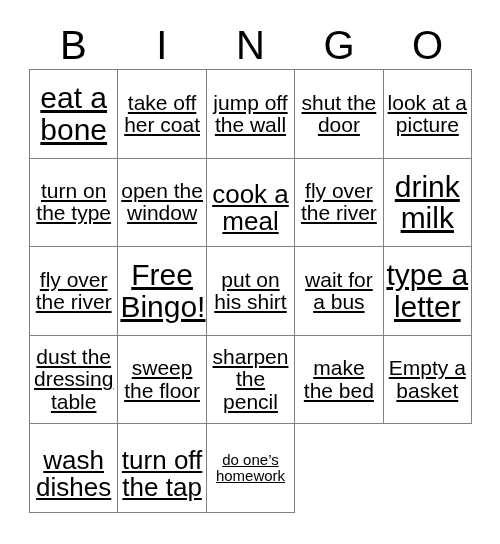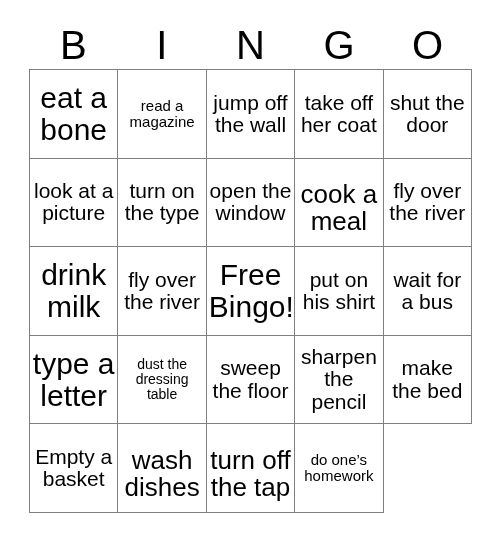--- a/index.html
+++ b/index.html
@@ -57,60 +57,58 @@
   .cell {
     border-right: 1px solid #808080;
     border-bottom: 1px solid #808080;
     box-sizing: border-box;
     display: flex;
     align-items: center;
     justify-content: center;
     text-align: center;
     padding: 1px 2px;
     overflow: hidden;
+    text-decoration: underline;
   }
   .cell-text {
     display: block;
     width: 100%;
     line-height: 1.06;
     word-break: normal;
     hyphens: none;
   }
   
   .fs-xl .cell-text { font-size: 30px; }
   .fs-lg .cell-text { font-size: 26px; margin-top: 12px; }
   .fs-md .cell-text { font-size: 21px; }
-  .fs-sm .cell-text { font-size: 14px; }
+  .fs-sm .cell-text { font-size: 21px; }
   .fs-xs .cell-text { font-size: 15px; }
 </style>
 </head>
 <body>
 
 <div class="card">
 
   <div class="header-row">
     <div class="header-cell">B</div>
     <div class="header-cell">I</div>
     <div class="header-cell">N</div>
     <div class="header-cell">G</div>
     <div class="header-cell">O</div>
   </div>
 
   <div class="grid">
     <div class="cell fs-xl">
         <span class="cell-text">eat a bone</span>
       </div>
-    <div class="cell fs-xs">
-        <span class="cell-text">read a magazine</span>
+    <div class="cell fs-md">
+        <span class="cell-text">take off her coat</span>
       </div>
     <div class="cell fs-md">
         <span class="cell-text">jump off the wall</span>
-      </div>
-    <div class="cell fs-md">
-        <span class="cell-text">take off her coat</span>
       </div>
     <div class="cell fs-md">
         <span class="cell-text">shut the door</span>
       </div>
 
     <div class="cell fs-md">
         <span class="cell-text">look at a picture</span>
       </div>
     <div class="cell fs-md">
         <span class="cell-text">turn on the type</span>

